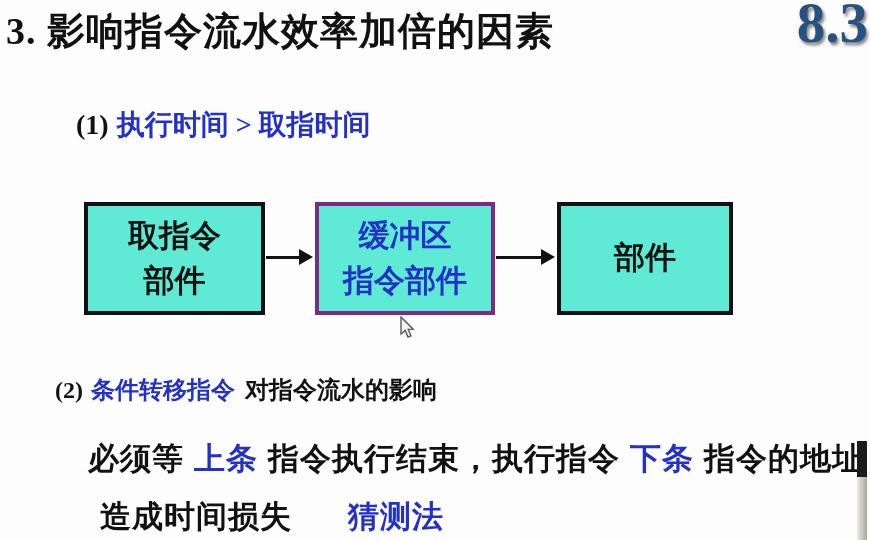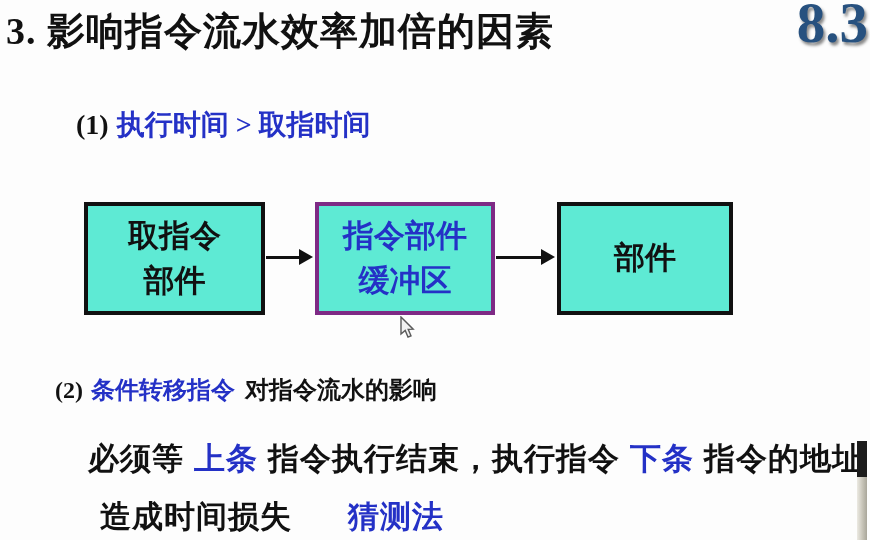--- a/index.html
+++ b/index.html
@@ -60,22 +60,22 @@
 <div class="p1"><span>(1)</span><span class="blue">执行时间 &gt; 取指时间</span></div>
 
 <div class="box" id="box-fetch">
   <span>取指令</span>
   <span>部件</span>
 </div>
 
 <div class="arrow" id="arrow1"></div>
 
 <div class="box" id="box-buffer">
+  <span>缓冲区</span>
   <span>指令部件</span>
-  <span>缓冲区</span>
 </div>
 
 <div class="arrow" id="arrow2"></div>
 
 <div class="box" id="box-exec">
   <span>部件</span>
 </div>
 
 <div class="cursor">
   <svg width="18" height="24" viewBox="0 0 18 24">

